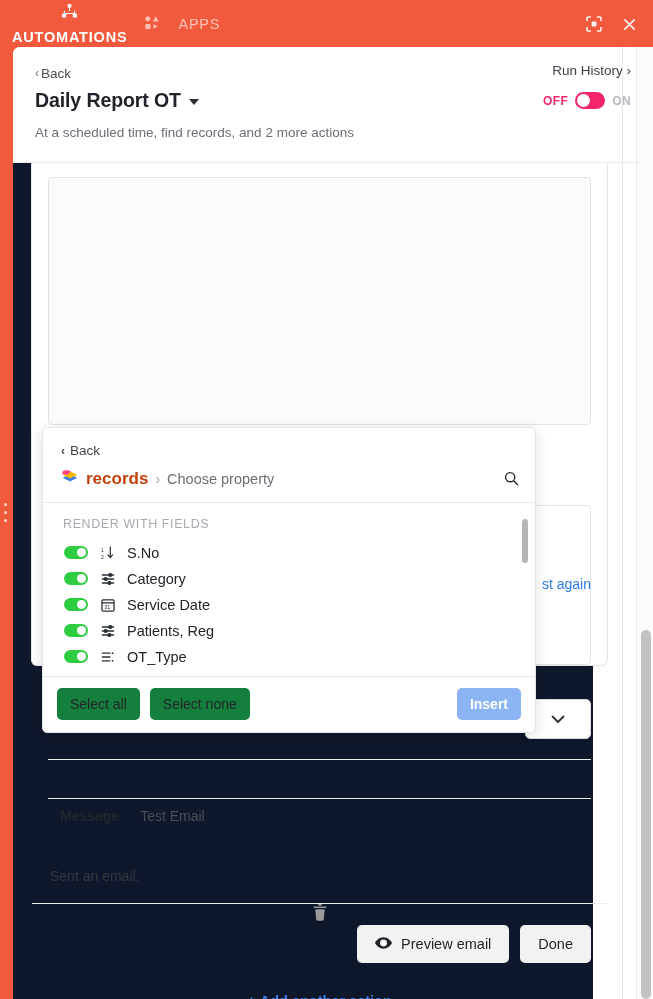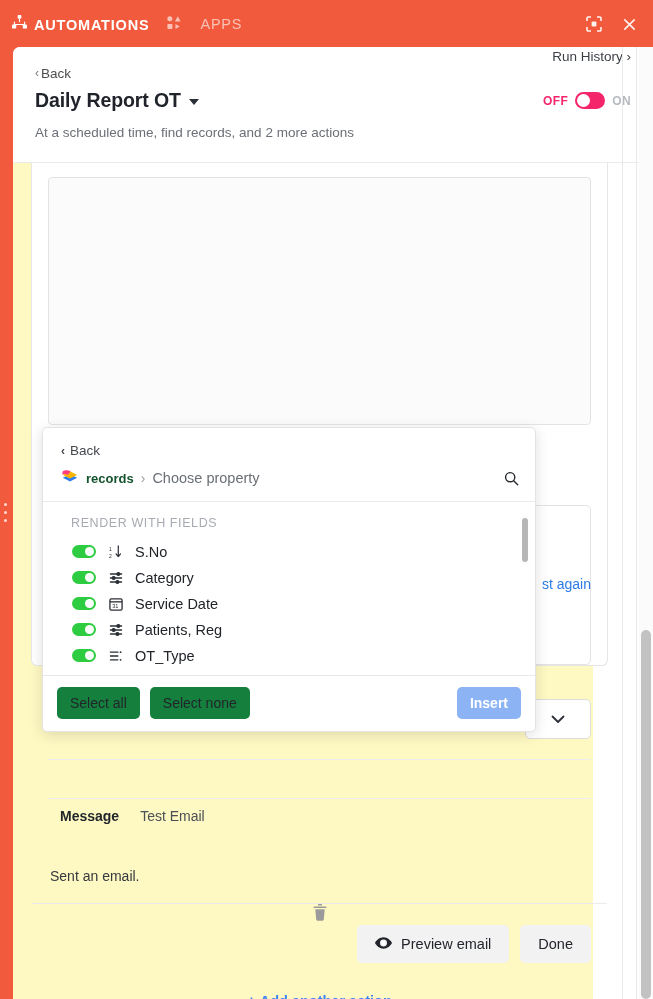--- a/index.html
+++ b/index.html
@@ -12,24 +12,24 @@
 
   .app { position: relative; width: 653px; height: 999px; }
 
   
   .topbar {
     position: absolute; left: 0; top: 0; width: 653px; height: 48px;
     background: #f15a3c;
     display: flex; align-items: center;
   }
   .brand {
-    display: flex; align-items: flex-end; gap: 7px;
+    display: flex; align-items: center; gap: 7px;
     margin-left: 12px;
     color: #ffffff;
-    font-size: 14.5px; font-weight: bold; letter-spacing: 0.8px;
+    font-size: 14.5px; font-weight: bold; letter-spacing: 0.8px; flex-direction: column;
   }
   .brand-apps {
     display: flex; align-items: center; gap: 18px;
     margin-left: 18px;
     color: rgba(255,255,255,0.62);
     font-size: 14.5px; font-weight: normal; letter-spacing: 0.8px;
   }
   .topbar-right {
     margin-left: auto; margin-right: 16px;
     display: flex; align-items: center; gap: 20px;
@@ -63,42 +63,42 @@
     font-size: 19.5px; font-weight: bold; color: #20232a; letter-spacing: -0.1px;
   }
   .caret-dn {
     width: 0; height: 0; border-left: 5px solid transparent;
     border-right: 5px solid transparent; border-top: 6px solid #2b2f36;
     margin-top: 3px; cursor: pointer;
   }
   .subtitle { margin-top: 13px; font-size: 13.5px; color: #6b6f76; }
 
   .runhistory {
-    position: absolute; right: 22px; top: 2px;
+    position: absolute; right: 22px; top: 16px;
     font-size: 13.5px; color: #3b3f46; cursor: pointer;
   }
   .toggle-wrap {
     position: absolute; right: 22px; top: 45px;
     display: flex; align-items: center; gap: 7px;
   }
   .lbl-off { font-size: 12px; font-weight: bold; letter-spacing: .4px; color: #f5256b; }
   .lbl-on  { font-size: 12px; font-weight: bold; letter-spacing: .4px; color: #b6bac0; }
   .switch {
     width: 30px; height: 17px; border-radius: 9px; background: #f5256b;
     position: relative; cursor: pointer;
   }
   .switch .knob {
     position: absolute; width: 13px; height: 13px; border-radius: 50%;
     background: #fff; top: 2px; left: 2px;
   }
 
   
   .body {
     position: absolute; left: 0; top: 116px; width: 580px; height: 836px;
-    background: #fef9c3;
+    background: #0f172a;
   }
 
   .action-panel {
     position: absolute; left: 18px; top: 0px; width: 577px;
     background: #ffffff;
     border: 1px solid #e6e6e6; border-top: none;
     border-bottom-left-radius: 6px; border-bottom-right-radius: 6px;
   }
 
   .bigbox {
@@ -175,26 +175,26 @@
   .pop-back {
     padding: 15px 0 0 18px; font-size: 13.5px; color: #44474d; cursor: pointer;
     display: inline-flex; align-items: center; gap: 5px;
   }
   .pop-back .chev { font-weight: bold; font-size: 12px; }
   .pop-crumb {
     display: flex; align-items: center; gap: 7px;
     padding: 10px 16px 13px 18px;
     border-bottom: 1px solid #e9e9e9;
   }
-  .crumb-src { font-size: 13px; font-weight: bold; color: #14532d; }
+  .crumb-src { font-size: 17px; font-weight: bold; color: #c2410c; }
   .crumb-sep { font-size: 14px; color: #9aa0a6; }
   .crumb-txt { font-size: 14.5px; color: #6a6f76; }
   .crumb-search { margin-left: auto; cursor: pointer; display: flex; }
 
-  .pop-list { position: relative; padding: 11px 0 6px 8px; }
+  .pop-list { position: relative; padding: 11px 0 6px 0; }
   .list-head {
     padding: 3px 0 9px 20px; font-size: 12.5px; letter-spacing: .6px;
     color: #a7abb1; font-weight: normal;
   }
   .f-row {
     display: flex; align-items: center; gap: 11px;
     padding: 5px 0 5px 21px; cursor: pointer;
   }
   .f-toggle {
     width: 24px; height: 13px; border-radius: 7px; background: #2ecc40;

